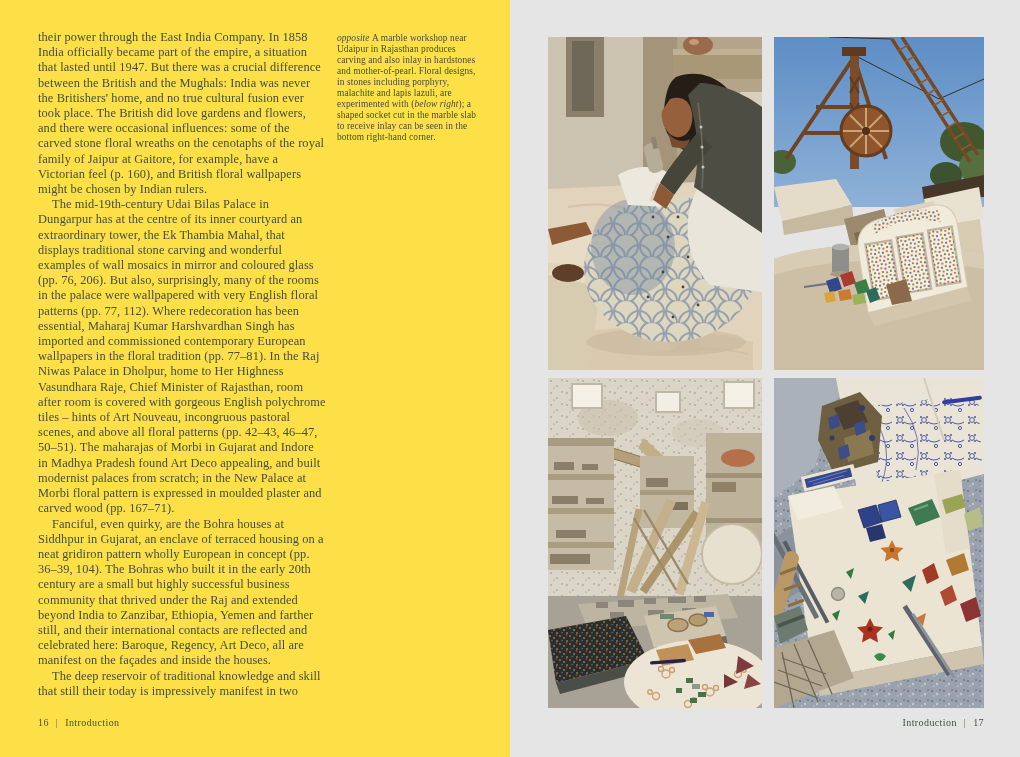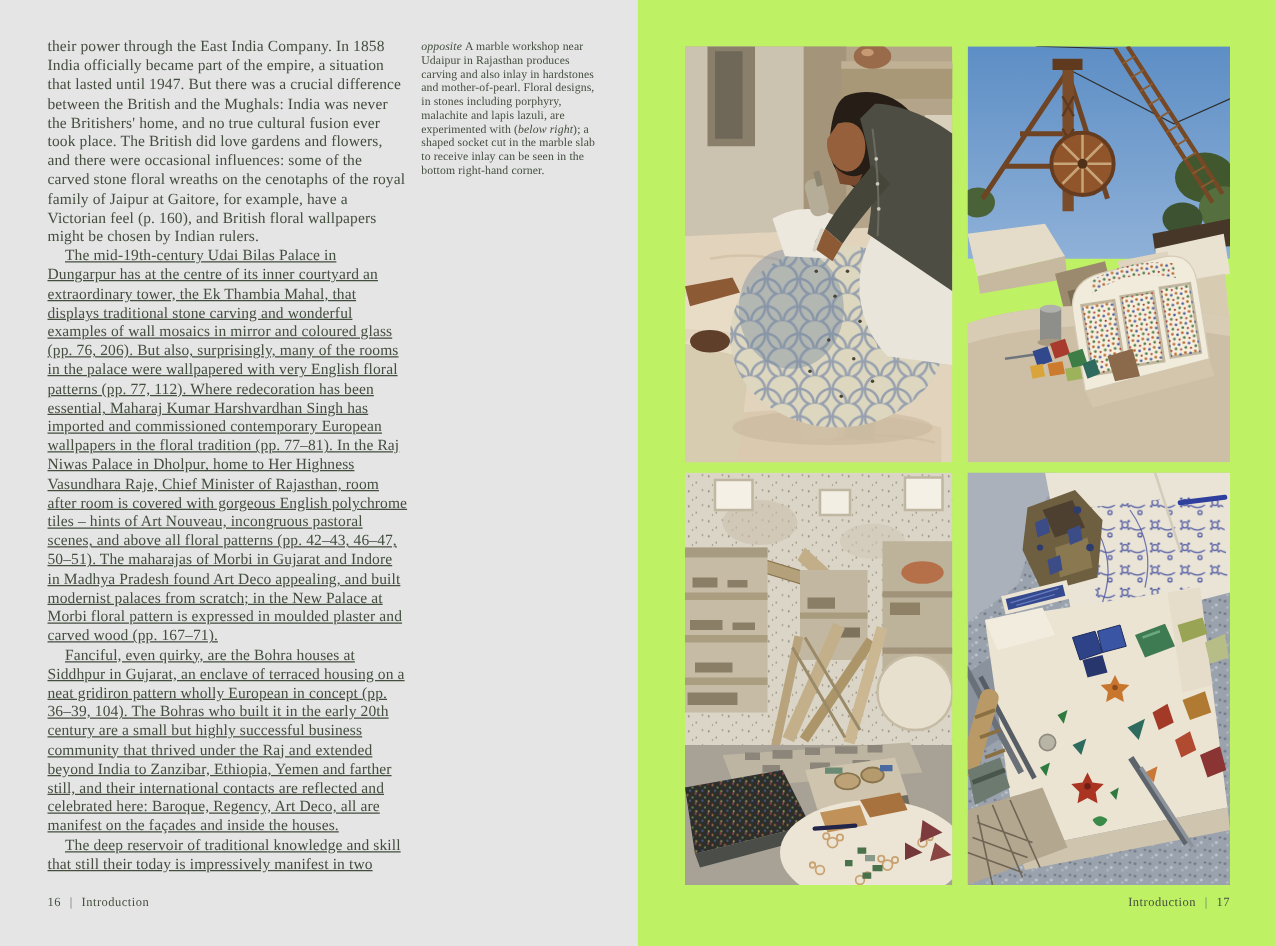--- a/index.html
+++ b/index.html
@@ -5,21 +5,21 @@
   html,body{margin:0;padding:0;background:#888;}
   #stage{position:relative;width:1020px;height:757px;background:#ffffff;overflow:hidden;
          font-family:"Liberation Serif","DejaVu Serif",serif;}
   #left-page{position:absolute;left:0;top:0;width:510px;height:757px;}
   #right-page{position:absolute;left:510px;top:0;width:510px;height:757px;background:#fff;}
 
   .body-text{position:absolute;left:38px;top:30px;width:288px;
              font-size:12.4px;line-height:15.2px;letter-spacing:0.1px;color:#434e3f;
              text-rendering:optimizeLegibility;}
   .body-text p{margin:0;}
-  .body-text p.indent{text-indent:14px;text-decoration:underline;}
+  .body-text p.indent{text-indent:14px;}
 
   .caption{position:absolute;left:337px;top:33px;width:148px;
            font-size:9.4px;line-height:11px;letter-spacing:0.1px;color:#434e3f;}
   .caption .it{font-style:italic;}
 
   .footer{position:absolute;top:717px;font-size:10px;letter-spacing:0.4px;color:#45503f;}
   .footer-left{left:38px;}
   .footer-right{right:36px;text-align:right;}
   .footer .sep{padding:0 7px;color:#6a7463;}
 
@@ -28,34 +28,34 @@
   #photo1{left:38px;top:37px;width:214px;height:333px;}
   #photo2{left:264px;top:37px;width:210px;height:333px;}
   #photo3{left:38px;top:378px;width:214px;height:330px;}
   #photo4{left:264px;top:378px;width:210px;height:330px;}
 </style>
 </head>
 <body>
 
 <div id="stage">
 
-  <div id="left-page" style="background: #e5e5e5;">
+  <div id="left-page" style="background: #fde047;">
     <div class="body-text">
         <p class="">their power through the East India Company. In 1858 India officially became part of the empire, a situation that lasted until 1947. But there was a crucial difference between the British and the Mughals: India was never the Britishers' home, and no true cultural fusion ever took place. The British did love gardens and flowers, and there were occasional influences: some of the carved stone floral wreaths on the cenotaphs of the royal family of Jaipur at Gaitore, for example, have a Victorian feel (p. 160), and British floral wallpapers might be chosen by Indian rulers.</p>
         <p class="indent">The mid-19th-century Udai Bilas Palace in Dungarpur has at the centre of its inner courtyard an extraordinary tower, the Ek Thambia Mahal, that displays traditional stone carving and wonderful examples of wall mosaics in mirror and coloured glass (pp. 76, 206). But also, surprisingly, many of the rooms in the palace were wallpapered with very English floral patterns (pp. 77, 112). Where redecoration has been essential, Maharaj Kumar Harshvardhan Singh has imported and commissioned contemporary European wallpapers in the floral tradition (pp. 77–81). In the Raj Niwas Palace in Dholpur, home to Her Highness Vasundhara Raje, Chief Minister of Rajasthan, room after room is covered with gorgeous English polychrome tiles – hints of Art Nouveau, incongruous pastoral scenes, and above all floral patterns (pp. 42–43, 46–47, 50–51). The maharajas of Morbi in Gujarat and Indore in Madhya Pradesh found Art Deco appealing, and built modernist palaces from scratch; in the New Palace at Morbi floral pattern is expressed in moulded plaster and carved wood (pp. 167–71).</p>
         <p class="indent">Fanciful, even quirky, are the Bohra houses at Siddhpur in Gujarat, an enclave of terraced housing on a neat gridiron pattern wholly European in concept (pp. 36–39, 104). The Bohras who built it in the early 20th century are a small but highly successful business community that thrived under the Raj and extended beyond India to Zanzibar, Ethiopia, Yemen and farther still, and their international contacts are reflected and celebrated here: Baroque, Regency, Art Deco, all are manifest on the façades and inside the houses.</p>
         <p class="indent">The deep reservoir of traditional knowledge and skill that still their today is impressively manifest in two</p>
       </div>
     <div class="caption"><span class="it">opposite </span><span>A marble workshop near Udaipur in Rajasthan produces carving and also inlay in hardstones and mother-of-pearl. Floral designs, in stones including porphyry, malachite and lapis lazuli, are experimented with (</span><span class="it">below right</span><span>); a shaped socket cut in the marble slab to receive inlay can be seen in the bottom right-hand corner.</span></div>
     <div class="footer footer-left">
       <span>16</span><span class="sep">|</span><span>Introduction</span>
     </div>
   </div>
 
-  <div id="right-page" style="background: #bef264;">
+  <div id="right-page" style="background: #e5e5e5;">
 
     <div class="photo" id="photo1" aria-label="Craftsman carving a scallop-patterned marble dome in a dusty workshop">
       <svg width="214" height="333" viewBox="0 0 214 333" xmlns="http://www.w3.org/2000/svg">
         <defs>
           <pattern id="sc" width="26" height="22" patternUnits="userSpaceOnUse">
             <circle cx="13" cy="22" r="12" fill="none" stroke="#8a96ab" stroke-width="2"></circle>
             <circle cx="0" cy="11" r="12" fill="none" stroke="#8a96ab" stroke-width="2"></circle>
             <circle cx="26" cy="11" r="12" fill="none" stroke="#8a96ab" stroke-width="2"></circle>
           </pattern>
         </defs>

